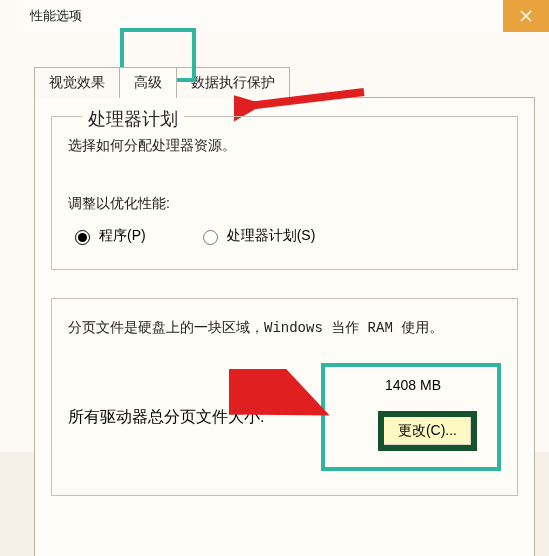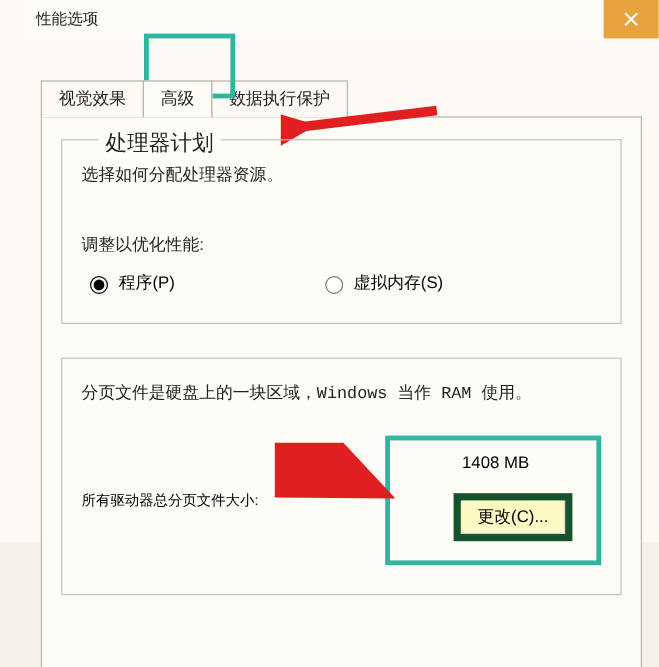--- a/index.html
+++ b/index.html
@@ -16,26 +16,26 @@
   .tab.active { background:#fefcf7; z-index:2;margin-top:24px; }
   .tab-highlight { position:absolute; border:4px solid #2eb6a1; top:-14px; left:86px; width:76px; height:54px; pointer-events:none; }
   .arrow1 { position:absolute; top:40px; left:200px; }
 
   .tabpage { border:1px solid #b9b4a8; background:#fefcf7; padding:18px 16px 16px 16px; min-height:480px; }
 
   .group { border:1px solid #c7c2b6; padding:20px 16px 24px 16px; margin-bottom:28px; position:relative; }
   .group-title { position:absolute; top:-10px; left:10px; background:#fefcf7; padding:0 6px; font-size:18px; color:#222;margin-left:20px; }
   .desc { font-size:14px; color:#222; margin-bottom:22px;font-family:Liberation Mono, monospace; }
   .label { font-size:14px; color:#222; margin-bottom:14px;margin-top:40px; }
-  .radios { display:flex; gap:120px; padding-left:2px; }
+  .radios { display:flex; gap:52px; padding-left:2px; }
   .radio { display:flex; align-items:center; gap:6px; font-size:14px; }
   .radio input { width:15px; height:15px; accent-color:#000; }
 
   .vm-row { display:flex; align-items:center; margin-top:26px; }
-  .vm-label { font-size:12px; flex:0 0 auto; }
+  .vm-label { font-size:16px; flex:0 0 auto; }
   .vm-box { margin-left:auto; border:4px solid #2eb6a1; padding:10px 20px 16px 20px; min-width:180px; position:relative; }
   .vm-value { font-size:14px; text-align:center; padding-left:4px; margin-bottom:18px; }
   .change-btn { border:6px solid #14532d; background:#fef9c3; padding:5px 14px; font-size:14px; box-shadow: inset -1px -1px 0 #d8d3c6; float:right; }
   .arrow2 { position:absolute; left:-96px; top:2px; }
 
   svg.arrow-red { display:block; }
 </style>
 </head>
 <body>
 
@@ -76,21 +76,21 @@
         <div class="group-title">处理器计划</div>
         <div class="desc">选择如何分配处理器资源。</div>
         <div class="label">调整以优化性能:</div>
         <div class="radios">
           <label class="radio">
             <input type="radio" name="sched" checked="" style="">
             <span>程序(P)</span>
           </label>
           <label class="radio">
             <input type="radio" name="sched" style="">
-            <span>虚拟内存(S)</span>
+            <span>处理器计划(S)</span>
           </label>
         </div>
       </div>
 
       <div class="group">
         <div class="desc">分页文件是硬盘上的一块区域，Windows 当作 RAM 使用。</div>
 
         <div class="vm-row">
           <span class="vm-label">所有驱动器总分页文件大小:</span>
 

